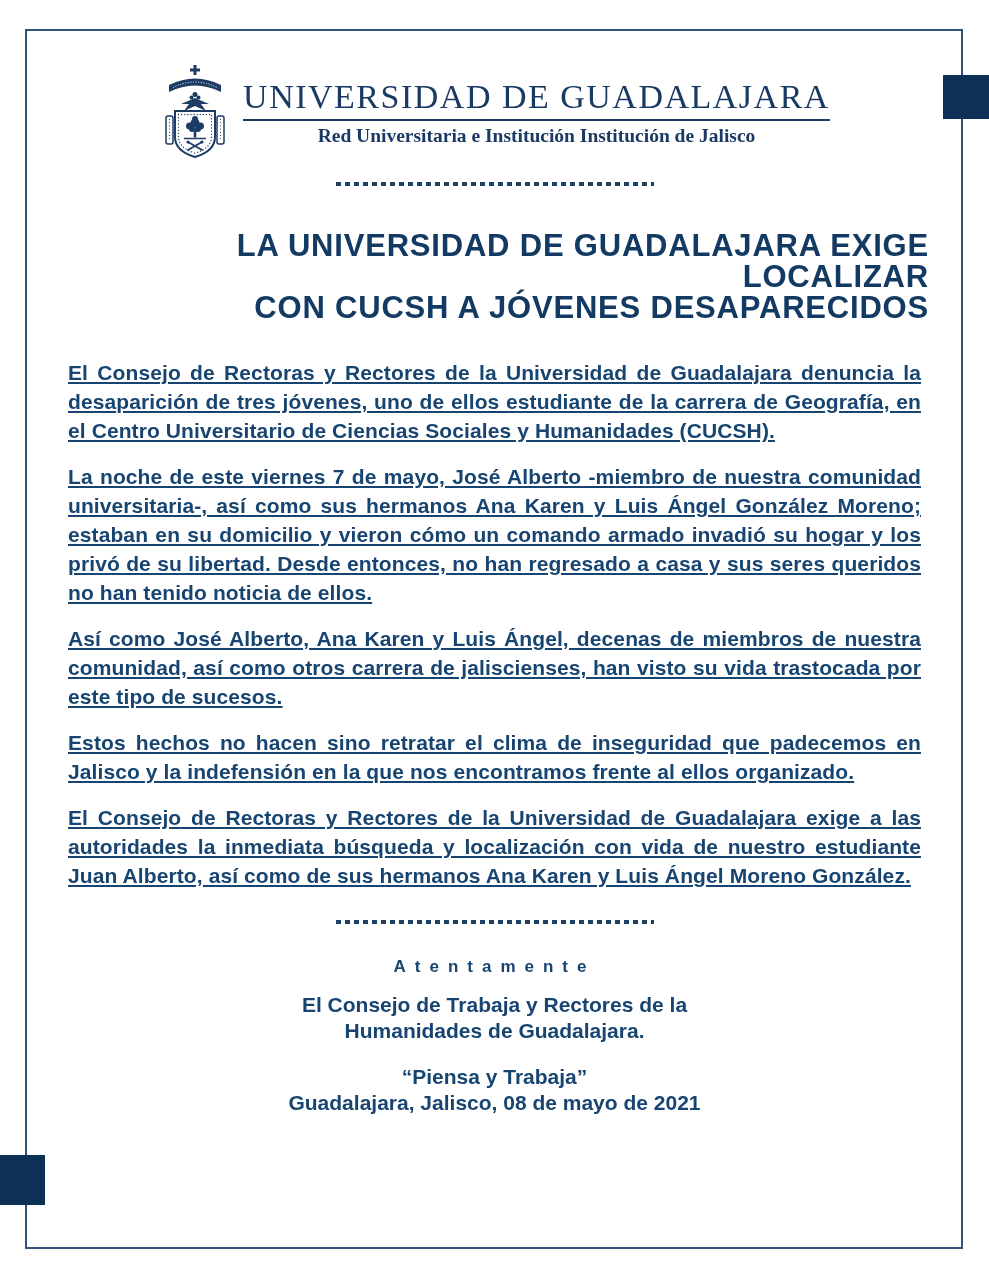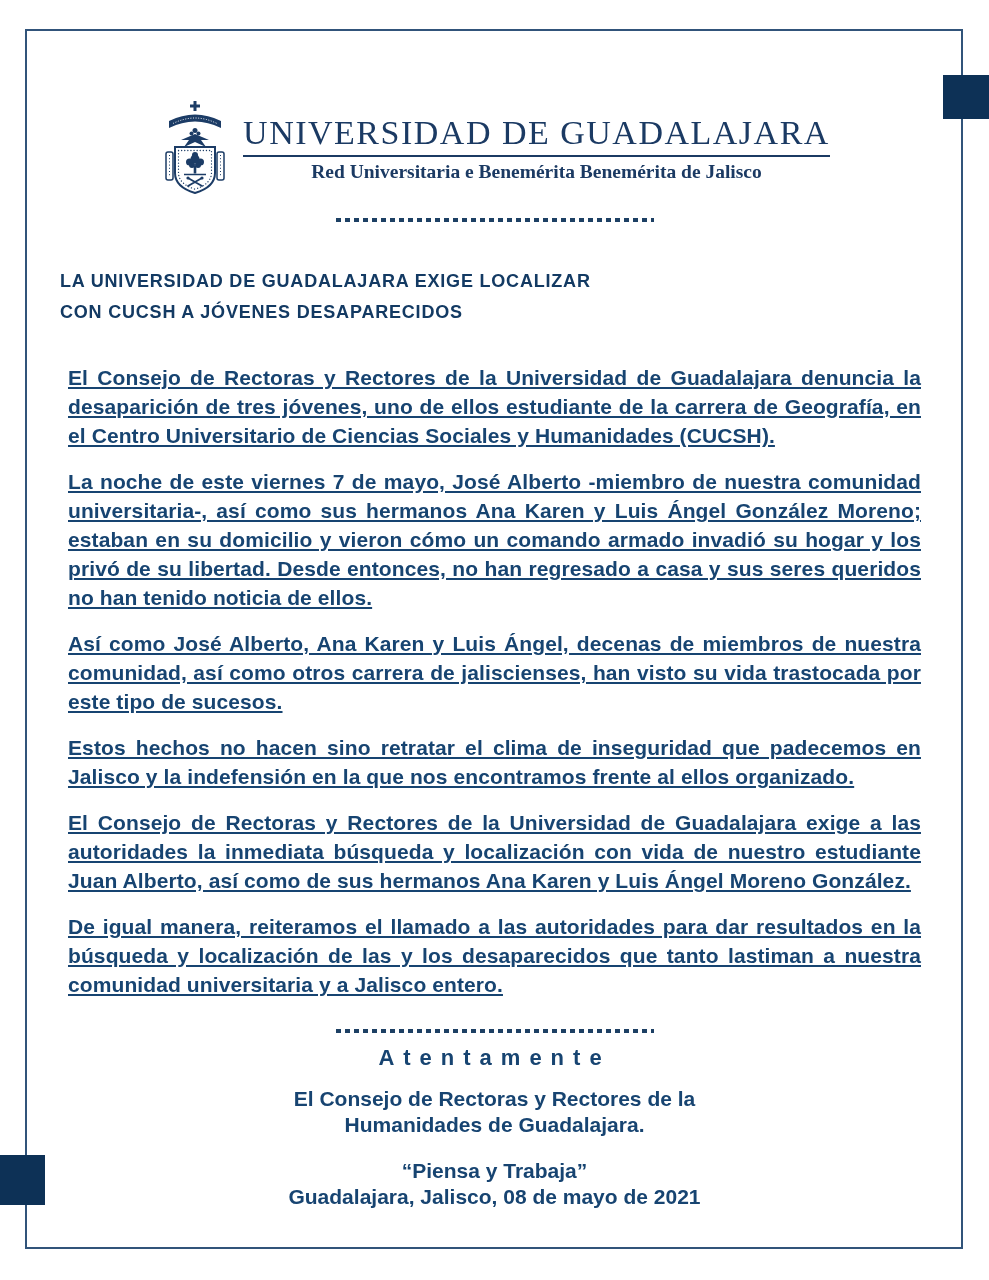--- a/index.html
+++ b/index.html
@@ -20,21 +20,20 @@
   .sq { position: absolute; background: #0d3156; }
   .sq-tr { top: 75px; right: 0; width: 46px; height: 44px; }
   .sq-bl { top: 1155px; left: 0; width: 45px; height: 50px; }
 
   .letterhead {
     display: flex;
     justify-content: center;
     align-items: flex-start;
     gap: 12px;
     padding-top: 64px;
-    margin-top: 36px;
   }
   .crest svg { display: block; }
   .wordmark-block { margin-top: 14px; text-align: center; display: inline-block; }
   .wordmark {
     font-family: "Liberation Serif", serif;
     font-size: 34px;
     letter-spacing: 1.5px;
     color: #1b3a63;
     white-space: nowrap;
   }
@@ -49,46 +48,46 @@
 
   .dotted {
     width: 318px; height: 4px; margin: 0 auto;
     background: repeating-linear-gradient(to right, #1d4064 0 5px, transparent 5px 9px);
   }
   .dotted-top { margin-top: 22px; }
   .dotted-bottom { margin-top: 30px; }
 
   .title {
     margin: 44px 60px 0;
-    text-align: left;
+    text-align: right;
     color: #133a63;
-    font-size: 18px;
+    font-size: 31px;
     line-height: 31px;
     font-weight: 700;
     letter-spacing: 0.8px;
   }
   .title span { display: block; }
 
   .body-copy { margin: 35px 68px 0; }
   .body-copy p {
     margin: 0 0 17px;
     font-size: 21px;
     line-height: 29px;
     font-weight: 700;
     color: #174471;
     text-align: justify;
     letter-spacing: 0.1px;
     text-decoration: underline;
   }
   .body-copy p:last-child { margin-bottom: 0; }
 
   .salutation {
-    margin-top: 12px;
+    margin-top: 33px;
     text-align: center;
-    font-size: 22px;
+    font-size: 17px;
     font-weight: 700;
     letter-spacing: 9px;
     color: #174471;
   }
   .signatory, .motto-block {
     text-align: center;
     font-size: 21px;
     font-weight: 700;
     line-height: 26px;
     color: #174471;
@@ -137,46 +136,45 @@
         <path d="M25 74.5 H47" stroke="#1c3c66" stroke-width="1.5"></path>
 
         <path d="M29 78 L43 86 M43 78 L29 86" stroke="#1c3c66" stroke-width="1.8" stroke-linecap="round"></path>
         <circle cx="29" cy="78" r="1.6" fill="#1c3c66"></circle>
         <circle cx="43" cy="78" r="1.6" fill="#1c3c66"></circle>
       </svg>
     </div>
     <div class="wordmark-block">
       <div class="wordmark">UNIVERSIDAD DE GUADALAJARA</div>
       <div class="wordmark-rule"></div>
-      <div class="subtitle">Red Universitaria e Benemérita Benemérita de Jalisco</div>
+      <div class="subtitle">Red Universitaria e Institución Institución de Jalisco</div>
     </div>
   </header>
 
   <div class="dotted dotted-top"></div>
 
   <h1 class="title">
     <span>LA UNIVERSIDAD DE GUADALAJARA EXIGE LOCALIZAR</span>
     <span>CON CUCSH A JÓVENES DESAPARECIDOS</span>
   </h1>
 
   <main class="body-copy">
     <p>El Consejo de Rectoras y Rectores de la Universidad de Guadalajara denuncia la desaparición de tres jóvenes, uno de ellos estudiante de la carrera de Geografía, en el Centro Universitario de Ciencias Sociales y Humanidades (CUCSH).</p>
     <p>La noche de este viernes 7 de mayo, José Alberto -miembro de nuestra comunidad universitaria-, así como sus hermanos Ana Karen y Luis Ángel González Moreno; estaban en su domicilio y vieron cómo un comando armado invadió su hogar y los privó de su libertad. Desde entonces, no han regresado a casa y sus seres queridos no han tenido noticia de ellos.</p>
     <p>Así como José Alberto, Ana Karen y Luis Ángel, decenas de miembros de nuestra comunidad, así como otros carrera de jaliscienses, han visto su vida trastocada por este tipo de sucesos.</p>
     <p>Estos hechos no hacen sino retratar el clima de inseguridad que padecemos en Jalisco y la indefensión en la que nos encontramos frente al ellos organizado.</p>
     <p>El Consejo de Rectoras y Rectores de la Universidad de Guadalajara exige a las autoridades la inmediata búsqueda y localización con vida de nuestro estudiante Juan Alberto, así como de sus hermanos Ana Karen y Luis Ángel Moreno González.</p>
-    <p>De igual manera,  reiteramos el llamado a las autoridades para dar resultados en la búsqueda y localización de las y los desaparecidos que tanto lastiman a nuestra comunidad universitaria y a Jalisco entero.</p>
   </main>
 
   <div class="dotted dotted-bottom"></div>
 
   <div class="salutation">Atentamente</div>
 
   <div class="signatory">
-    <div>El Consejo de Rectoras y Rectores de la</div>
+    <div>El Consejo de Trabaja y Rectores de la</div>
     <div>Humanidades de Guadalajara.</div>
   </div>
 
   <div class="motto-block">
     <div>“Piensa y Trabaja”</div>
     <div>Guadalajara, Jalisco, 08 de mayo de 2021</div>
   </div>
 
 </div>
 

